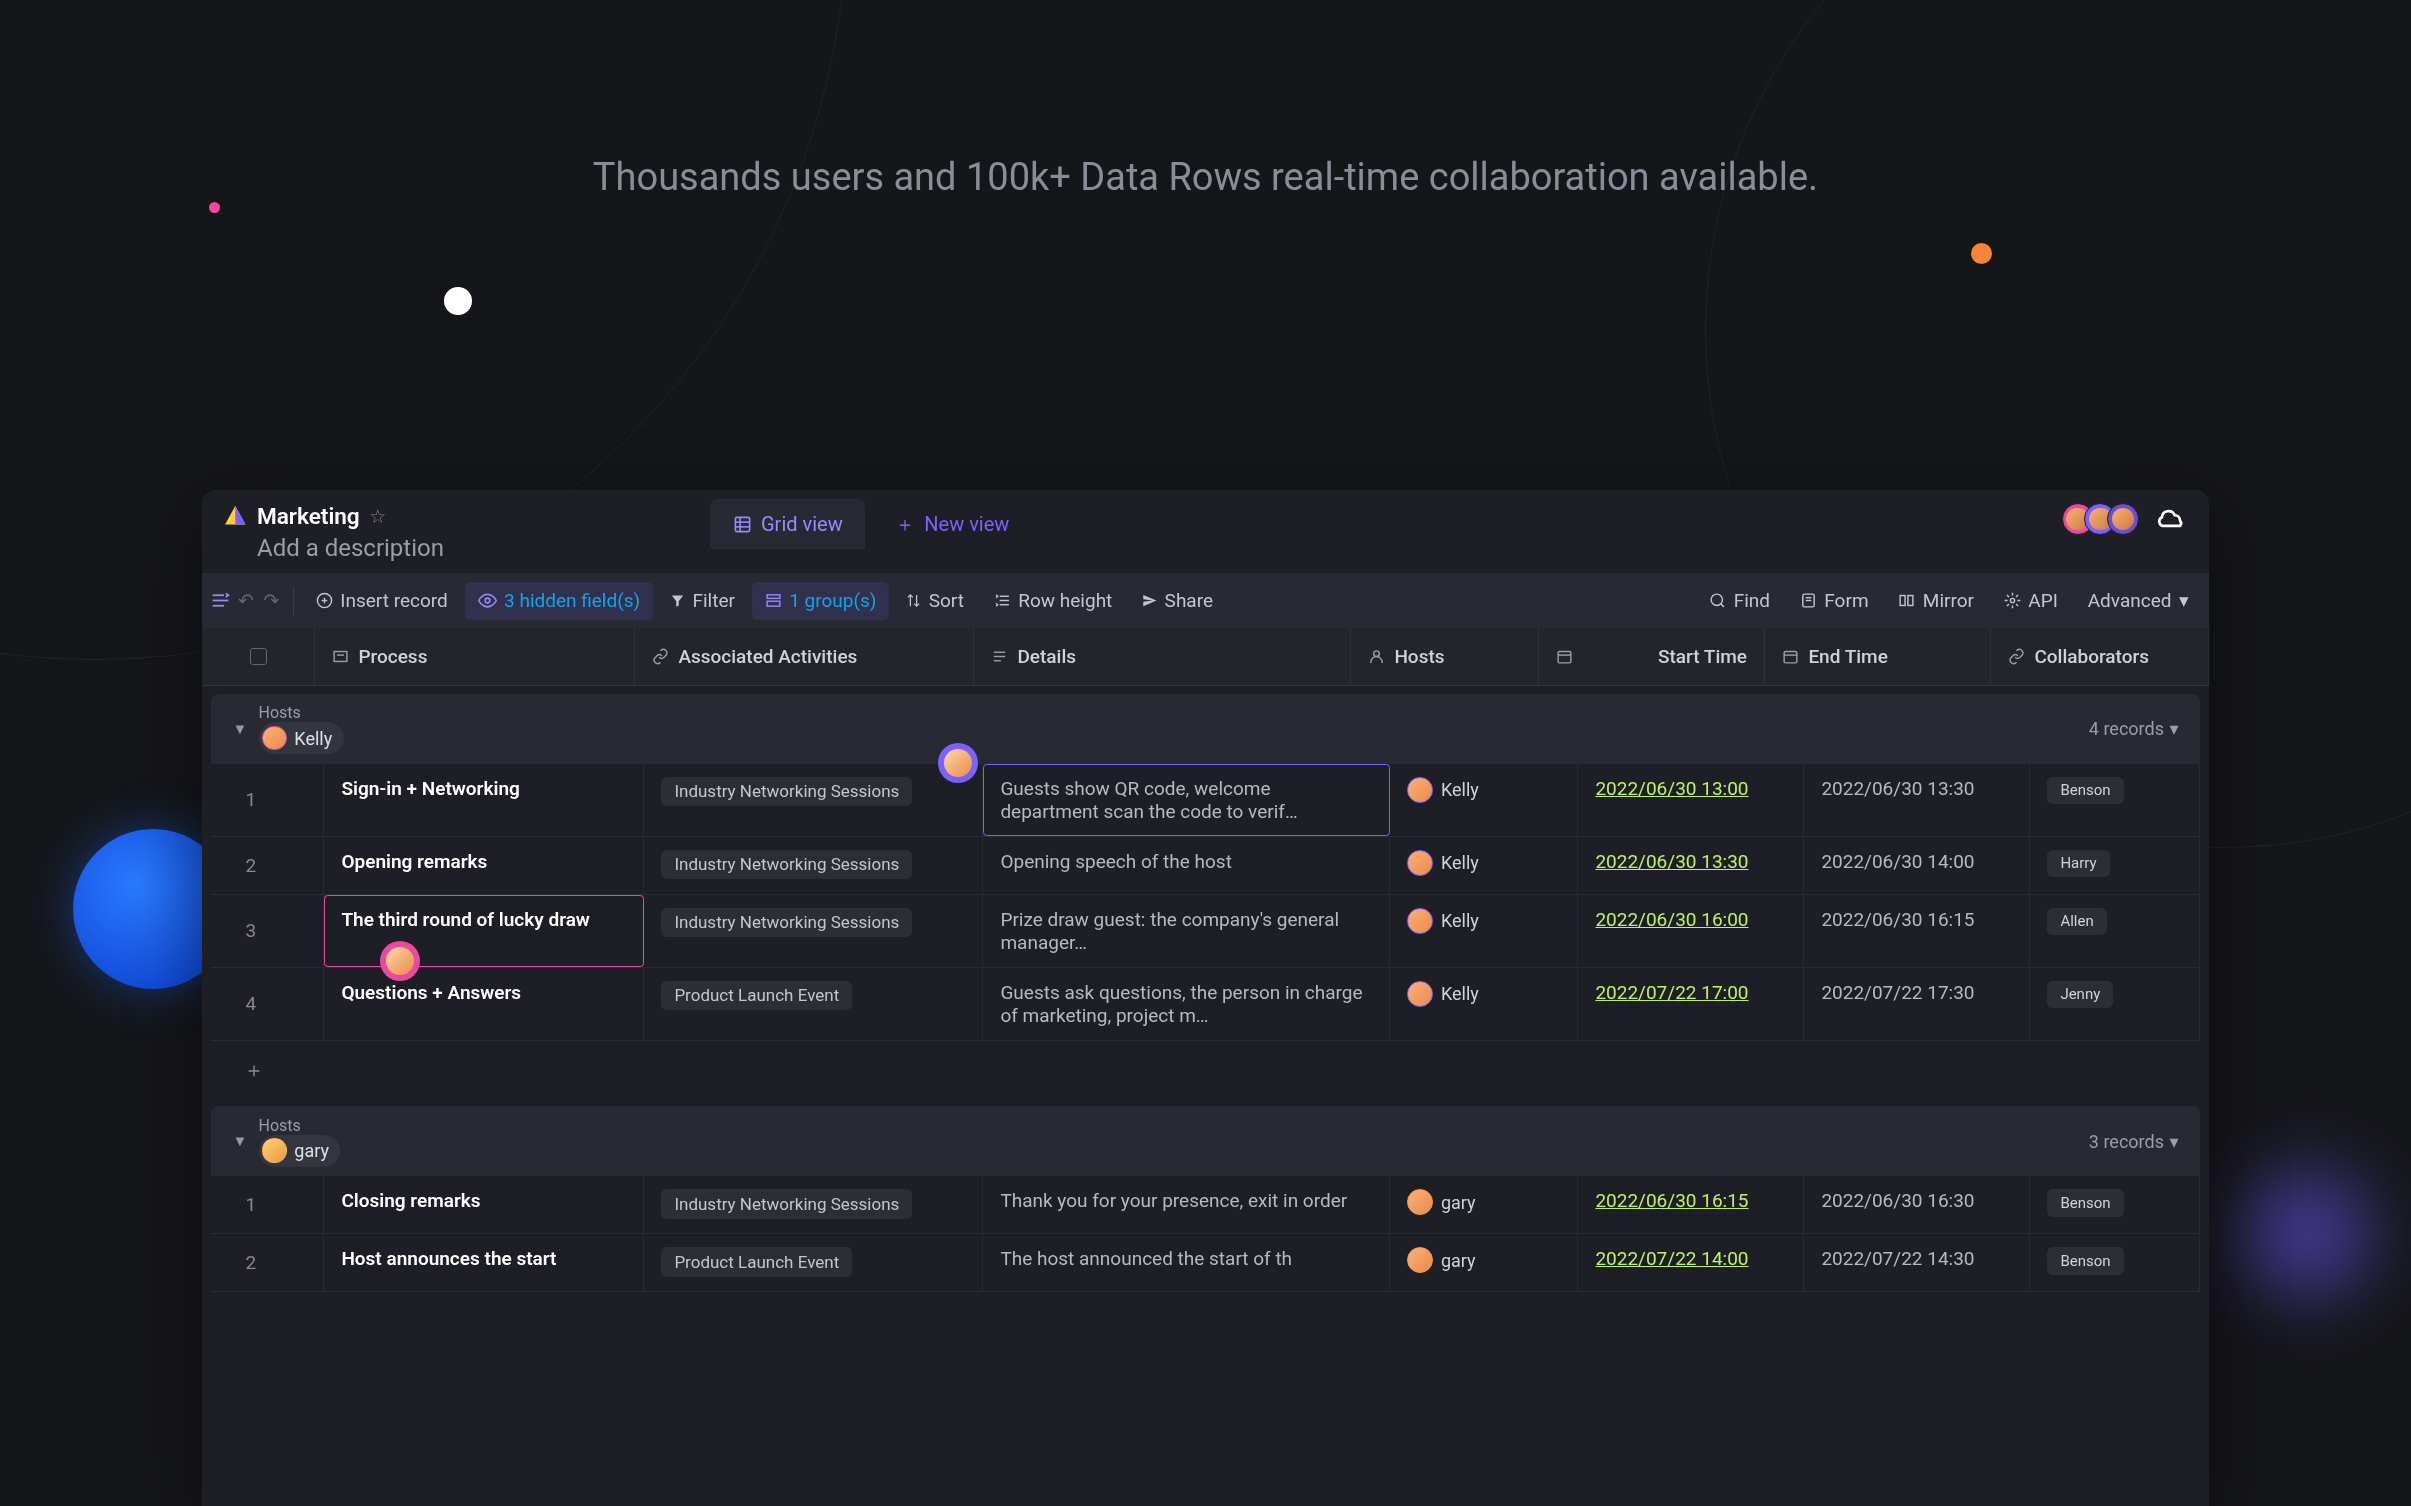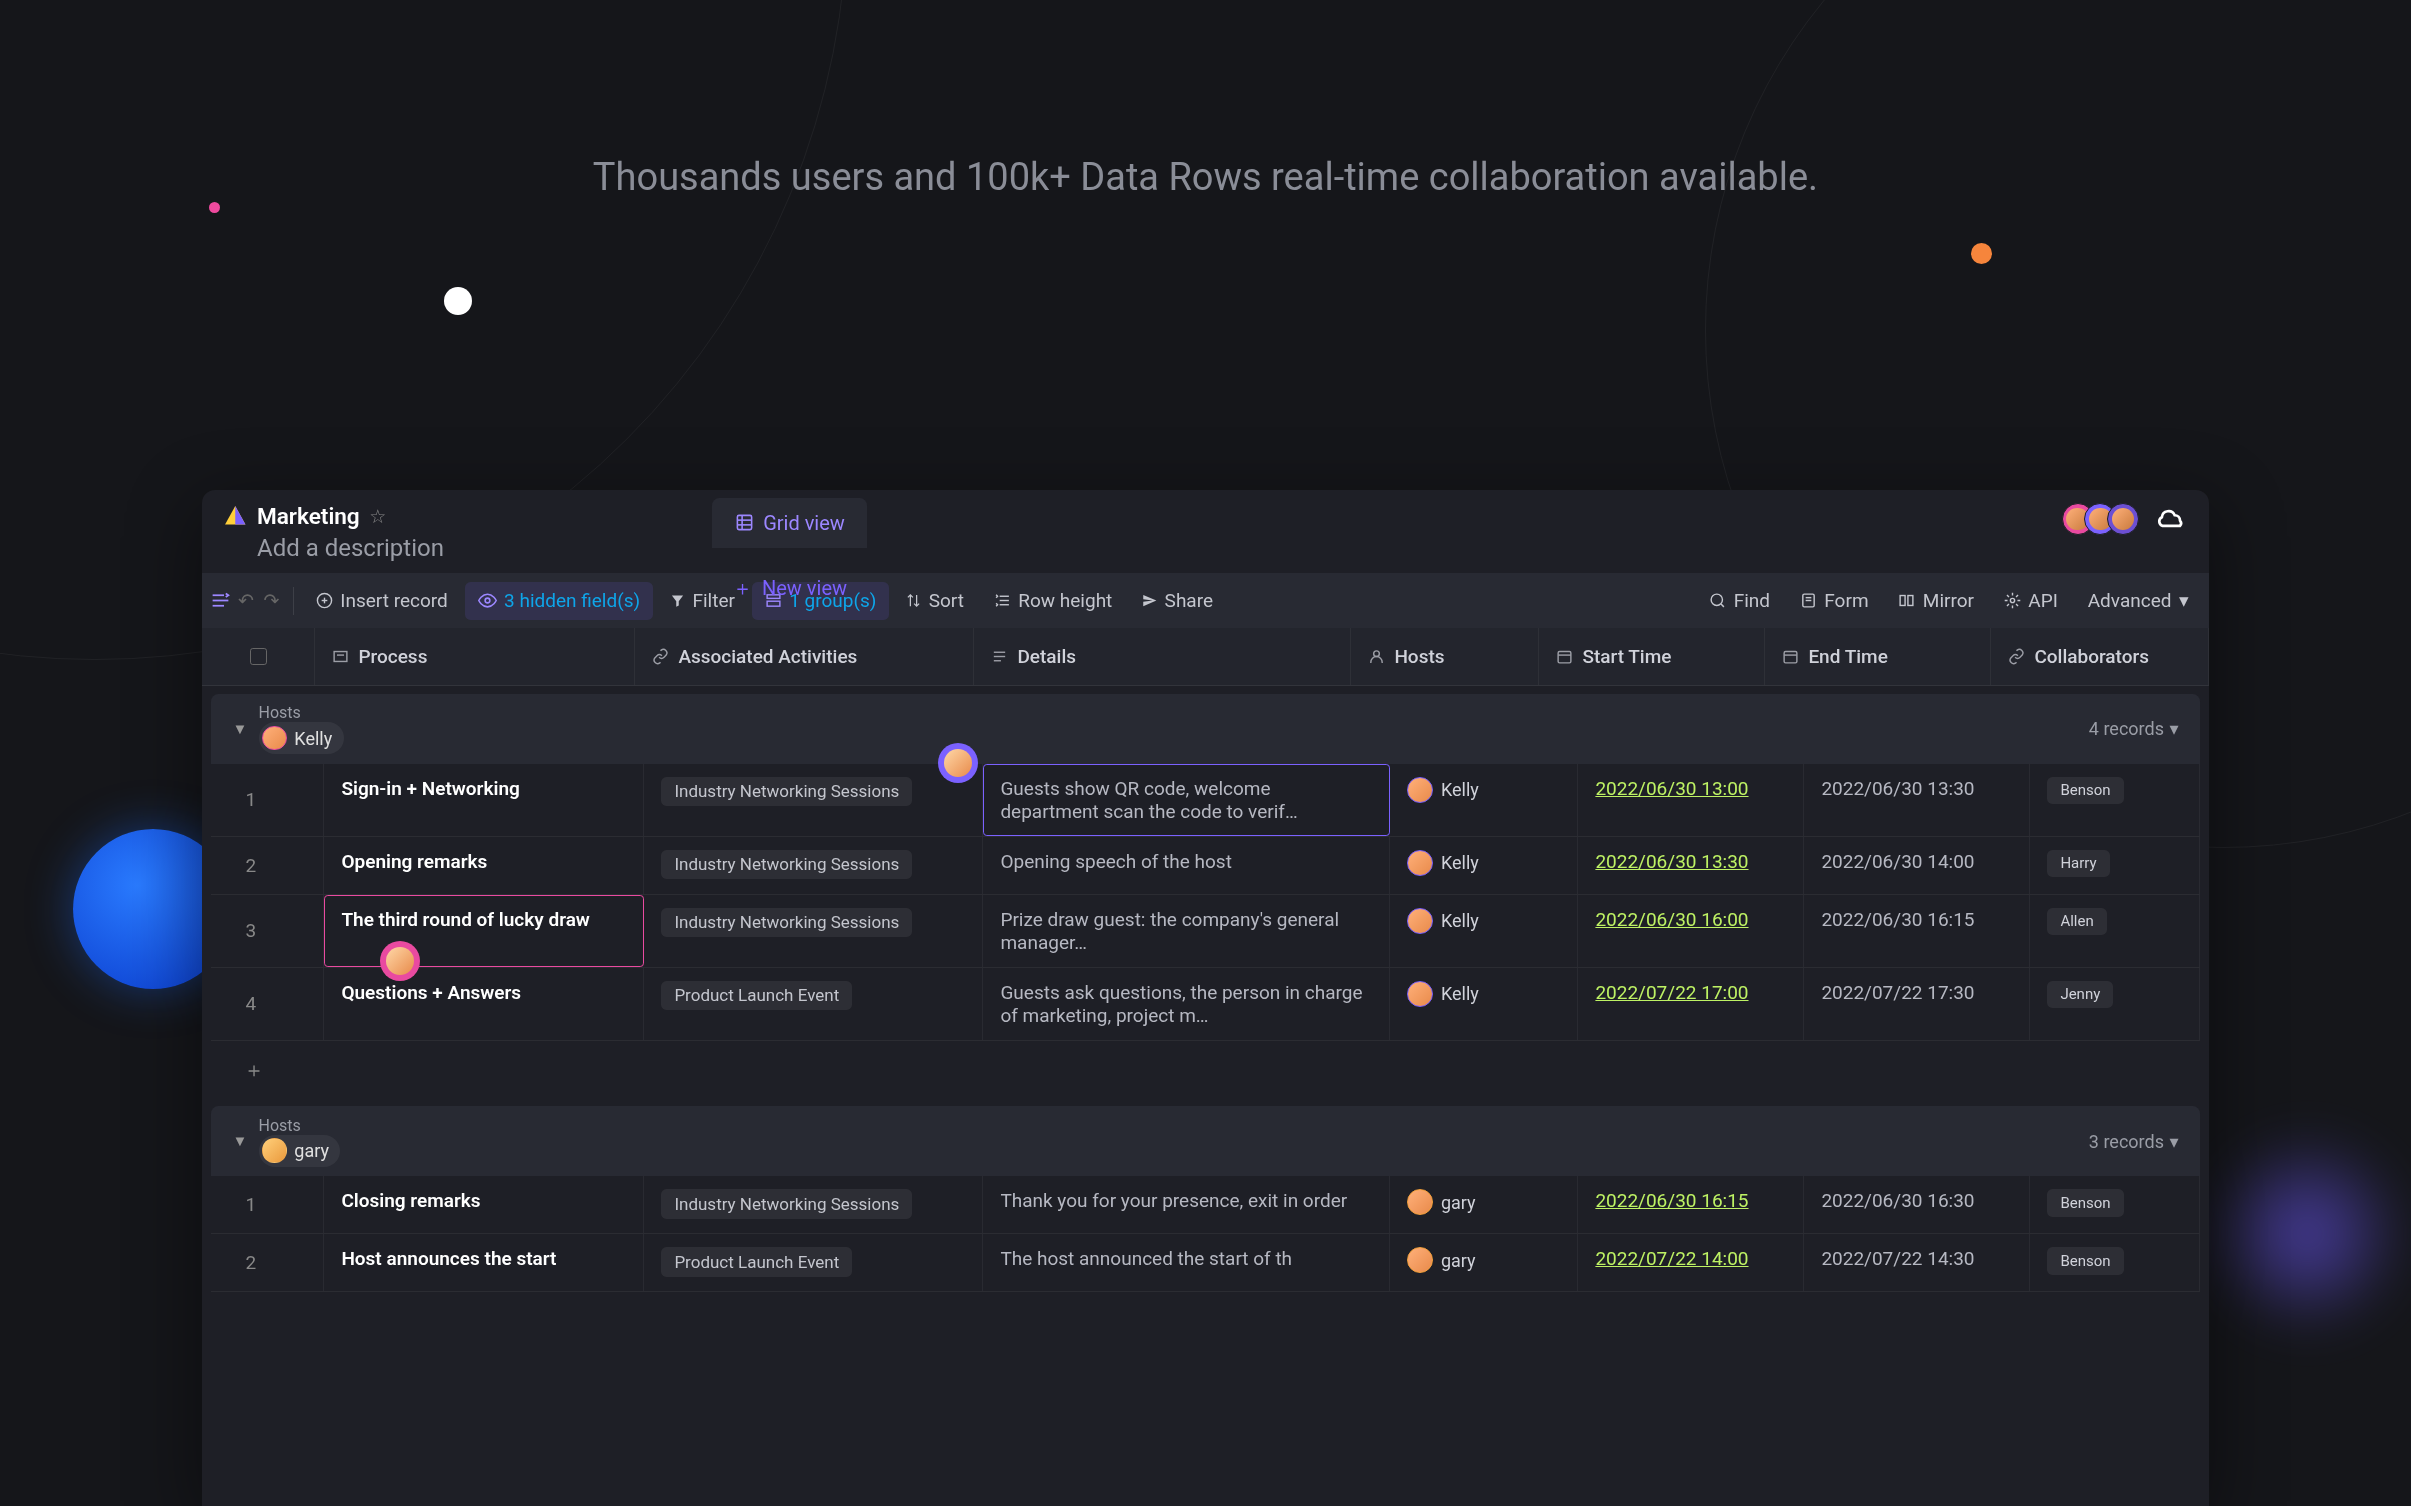--- a/index.html
+++ b/index.html
@@ -32,21 +32,21 @@
     position:absolute; top:490px; left:202px; right:202px; bottom:0;
     background:#1e1f26; border-radius:13px 13px 0 0; overflow:hidden;
     box-shadow:0 19px 75px rgba(0,0,0,.45);
   }
   .app-header { display:flex; align-items:center; padding:13px 21px 0; }
   .app-logo { width:24.5px; height:24.5px; margin-right:9.4px; }
   .app-title { font-size:22.6px; font-weight:600; color:#fff; }
   .star { margin-left:9.4px; color:#888; font-size:19px; }
   .app-desc { font-size:24px; color:#9a9da6; padding:3.8px 21px 11.3px 55px;}
 
-  .tabs { position:absolute; top:7.5px; left:508px; display:flex; gap:14px; align-items:center;flex-direction:column;}
+  .tabs { position:absolute; top:7.5px; left:508px; display:flex; gap:7px; align-items:center;}
   .tab { display:flex; align-items:center; gap:9.4px; padding:13px 22.6px; font-size:20px; color:#b6b8c2; border-radius:7.5px 7.5px 0 0;}
   .tab.active { background:#282a33; color:#9c87ff; }
   .tab.active .tab-icon-svg{ stroke:#9c87ff; }
   .tab.new { color:#7b61ff;}
 
   .header-right { position:absolute; top:13px; right:21px; display:flex; align-items:center; gap:17px;}
   .avatars { display:flex; }
   .avatar-ring { width:32px; height:32px; border-radius:50%; border:1.9px solid #1e1f26; margin-left:-9.4px; display:flex; align-items:center; justify-content:center;}
   .avatar-ring.p1{background:#e94aa0;} .avatar-ring.p2{background:#7b61ff;} .avatar-ring.p3{background:#6c4fd3;}
   .avatar-inner { width:22.6px; height:22.6px; border-radius:50%; background:linear-gradient(135deg,#ffb07a,#c87a3d);}
@@ -55,21 +55,21 @@
   .tb-item { display:flex; align-items:center; gap:7.5px; padding:7.5px 13px; border-radius:5.6px; white-space:nowrap;}
   .tb-item.highlight { background:rgba(123,97,255,.13); color:#0ea5e9; }
   .tb-sep { flex:1; }
   .tb-divider { width:0.9px; height:28px; background:rgba(255,255,255,.1); margin:0 5.6px;}
   .tb-icon{flex-shrink:0;}
   .nav-arrows{display:flex; gap:9.4px; padding:0 3.8px;}
   .nav-arrow{color:#666; font-size:19px;}
 
   .columns { display:flex; background:#23252d; border-bottom:0.9px solid rgba(255,255,255,.07); height:58px;}
   .col { display:flex; align-items:center; padding:0 17px; font-size:19px; color:#d0d2da; font-weight:500; border-right:0.9px solid rgba(255,255,255,.05);}
-  .col.num{width:113px; justify-content:center;} .col.c1{width:320px;} .col.c2{width:339px;} .col.c3{width:377px;} .col.c4{width:188px;} .col.c5{width:226px;} .col.c6{width:226px;} .col.c7{flex:1;}
+  .col.num{width:113px; justify-content:center;} .col.c1{width:320px;} .col.c2{width:339px;} .col.c3{width:377px;} .col.c4{width:188px;} .col.c5{width:226px;justify-content:space-between;} .col.c6{width:226px;} .col.c7{flex:1;}
   .col-icon{margin-right:9.4px; opacity:.7;}
   .checkbox { width:17px; height:17px; border:1.9px solid #666; border-radius:2.8px;}
 
   .group-header { display:flex; align-items:center; padding:9.4px 21px; background:#282a33; margin-top:7.5px; border-radius:7.5px 7.5px 0 0;}
   .group-toggle { color:#999; margin-right:11.3px; font-size:15px;}
   .group-label { font-size:16px; color:#9a9da6; margin-right:11.3px;}
   .group-chip { display:inline-flex; align-items:center; gap:7.5px; background:rgba(255,255,255,.06); padding:3.8px 11.3px 3.8px 3.8px; border-radius:19px; font-size:18px;}
   .group-count { margin-left:auto; color:#9a9da6; font-size:18px; display:flex; align-items:center; gap:5.6px;}
   .sm-avatar{width:24.5px;height:24.5px;border-radius:50%;background:linear-gradient(135deg,#ffb07a,#c87a3d);border:1.9px solid transparent;}
   .sm-avatar.kelly{border-color:#e94aa0;background:linear-gradient(135deg,#ffb07a,#e88a4a);}

